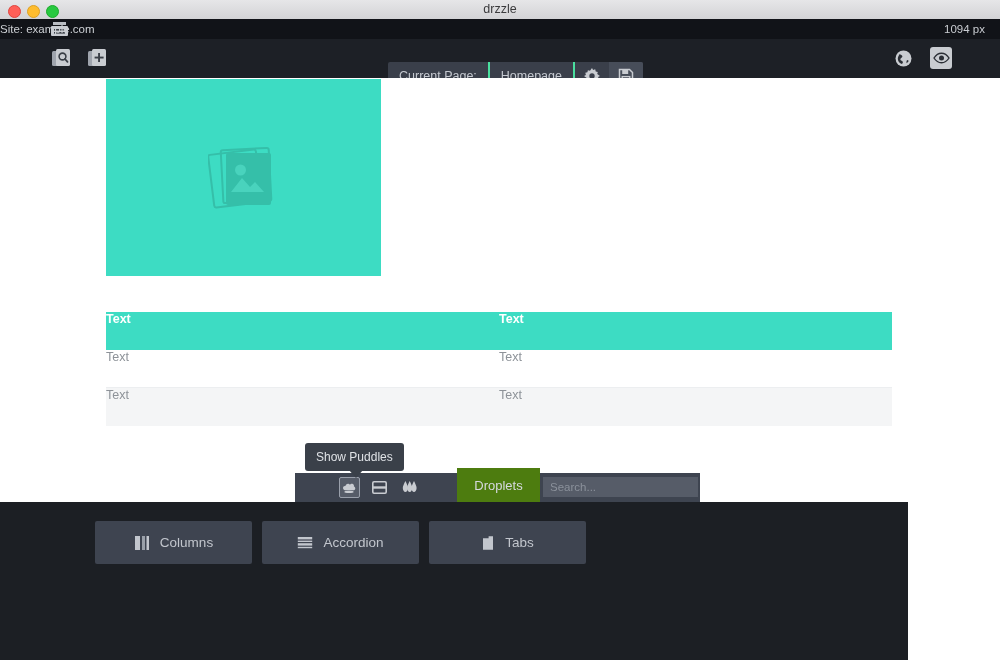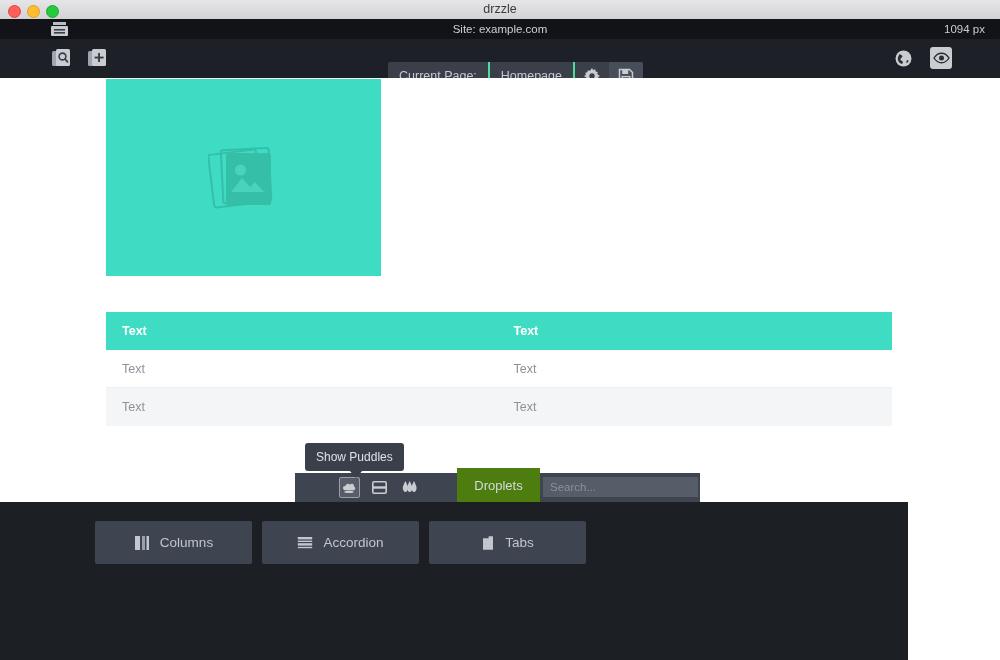--- a/index.html
+++ b/index.html
@@ -30,21 +30,21 @@
   
   .sitebar{
     position:absolute;left:0;top:19px;width:1000px;height:20px;
     background:#111318;
   }
   .sitebar .drawer-icon{
     position:absolute;left:51px;top:3px;width:17px;height:14px;
   }
   .sitebar .sitename{
     position:absolute;left:0;top:0;width:1000px;height:20px;line-height:20px;
-    text-align:center;color:#cdd0d4;font-size:11.5px;
+    color:#cdd0d4;font-size:11.5px;
   }
   .sitebar .pxsize{
     position:absolute;right:15px;top:0;height:36px;line-height:20px;
     color:#c9ccd1;font-size:11.5px;
   }
 
   
   .toolbar{
     position:absolute;left:0;top:39px;width:1000px;height:39px;
     background:#1d2026;
@@ -84,21 +84,21 @@
     background:#3ddcc3;
   }
   .hero-image .ph-icon{
     position:absolute;left:50%;top:50%;transform:translate(-50%,-50%);
   }
 
   
   .table{
     position:absolute;left:106px;top:234px;width:786px;
   }
-  .trow{display:flex;align-items:center;height:38px;padding:0 0 0 16px;box-sizing:border-box;}
+  .trow{display:flex;height:38px;padding:0 0 0 0;box-sizing:border-box;}
   .trow.head{background:#3ddcc3;height:38px;}
   .trow.head .cell{color:#ffffff;font-weight:bold;font-size:12.5px;}
   .trow.odd{background:#ffffff;border-bottom:1px solid #eceef0;}
   .trow.even{background:#f4f5f6;}
   .trow .cell{color:#8d9298;font-size:12.5px;}
   .trow .cell.c1{width:393px;}
   .trow .cell.c2{width:380px;}
 
   
   .tooltip{

